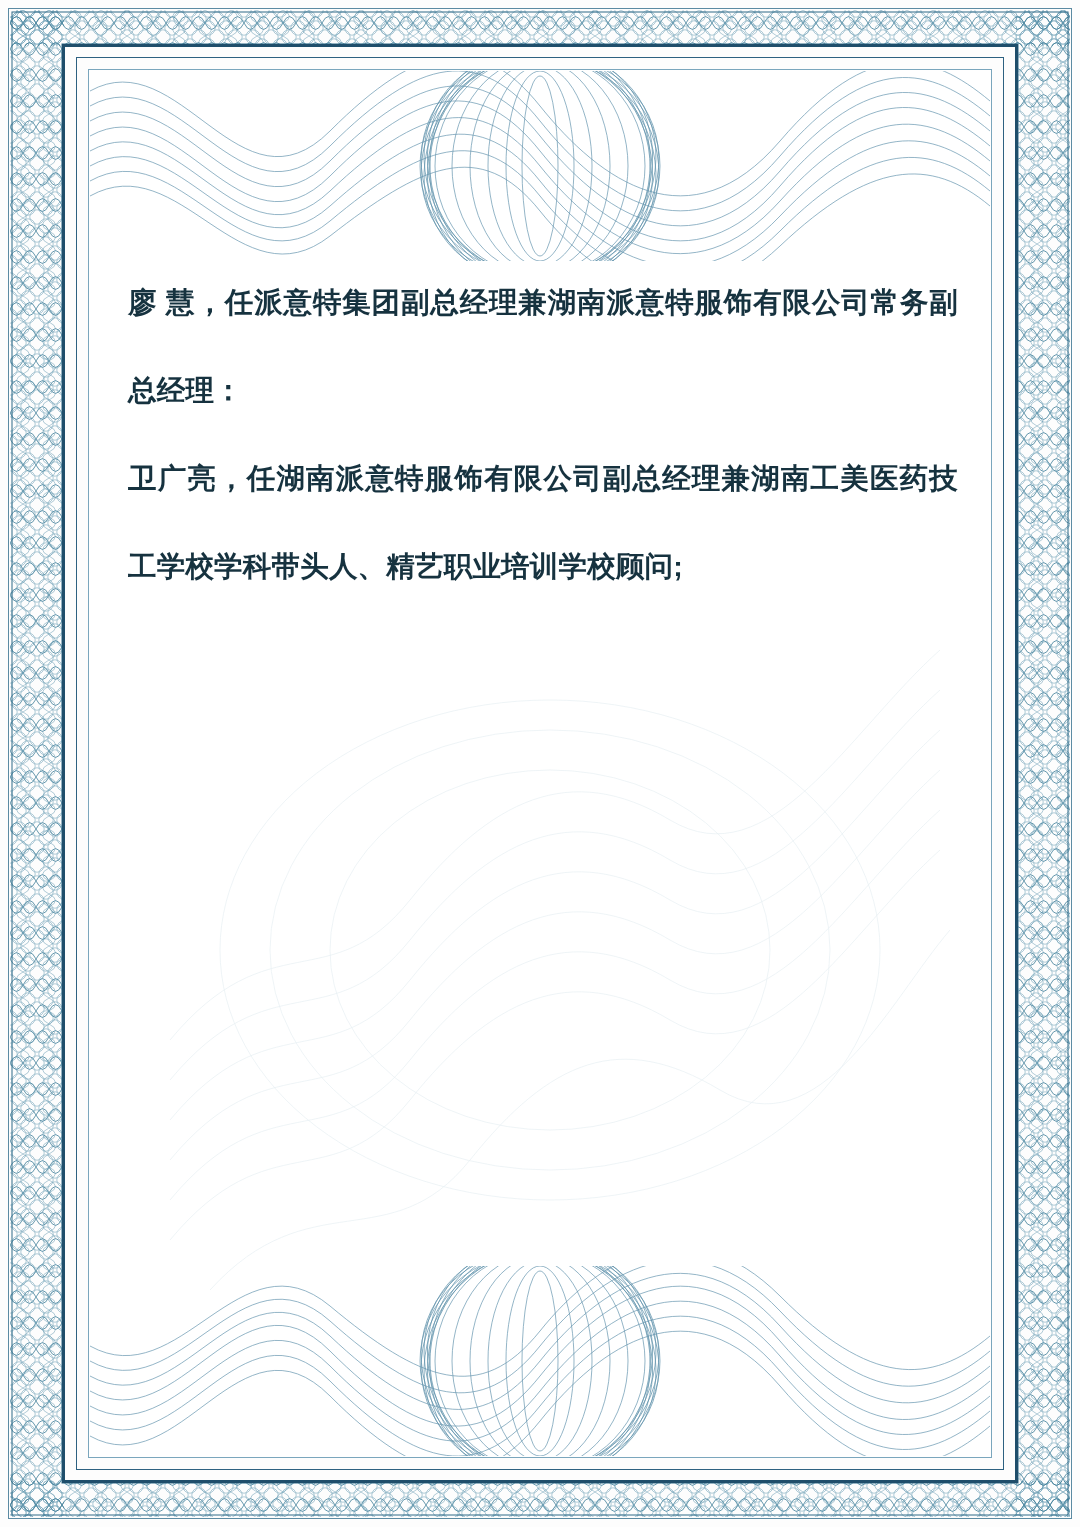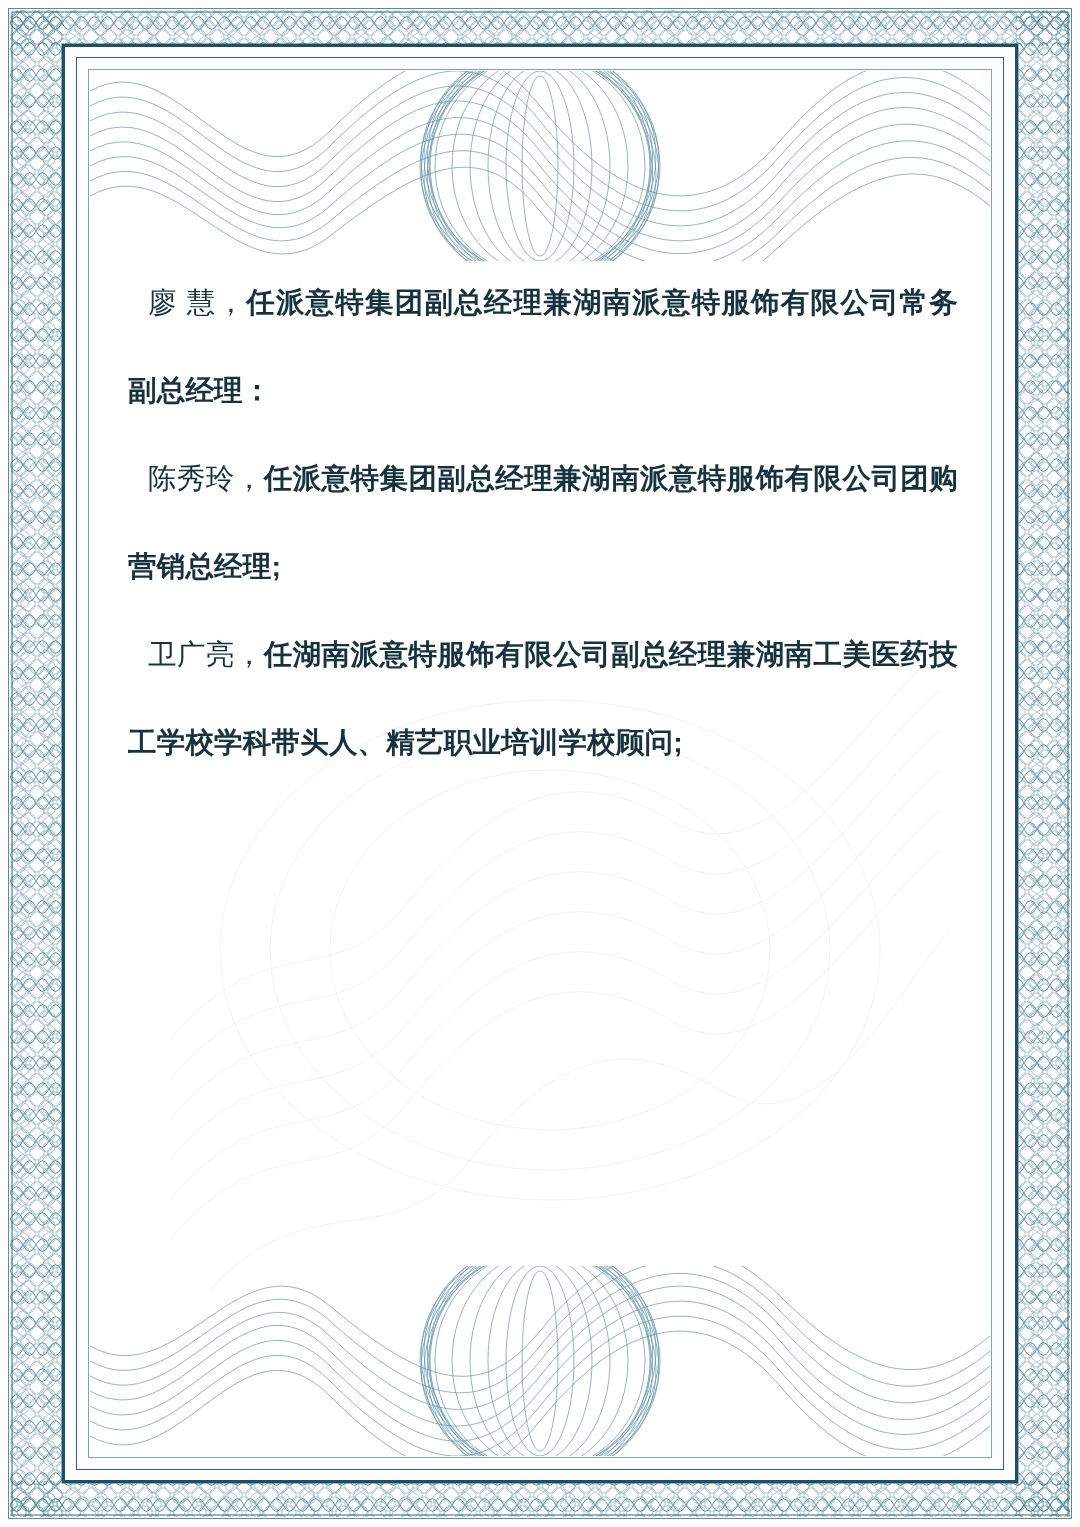--- a/index.html
+++ b/index.html
@@ -107,22 +107,21 @@
   .para {
     font-size: 28.5px;
     line-height: 88px;
     color: #16323f;
     letter-spacing: 0.2px;
     text-align: justify;
     margin: 0 0 0 0;
     white-space: pre-wrap;
   }
   .para .nm {
-    font-weight: normal;
-    margin-left: 20px;
+    font-weight: bold;
   }
   .para .bd {
     font-weight: bold;
   }
 </style>
 </head>
 <body>
 
 <div class="certificate">
 
@@ -237,20 +236,19 @@
       <ellipse cx="400" cy="350" rx="280" ry="220"></ellipse>
       <ellipse cx="400" cy="350" rx="220" ry="180"></ellipse>
     </g>
   </svg>
 
   <div class="content">
 
     <p class="para"><span class="nm">廖 慧，</span><span class="bd">任派意特集团副总经理兼湖南派意特服饰有限公司常务副总经理：</span></p>
 
 
-    <p class="para"><span class="nm">陈秀玲，</span><span class="bd">任派意特集团副总经理兼湖南派意特服饰有限公司团购营销总经理;</span></p>
 
 
     <p class="para"><span class="nm">卫广亮，</span><span class="bd">任湖南派意特服饰有限公司副总经理兼湖南工美医药技工学校学科带头人、精艺职业培训学校顾问;</span></p>
 
 
   </div>
 </div>
 
 </body></html>

